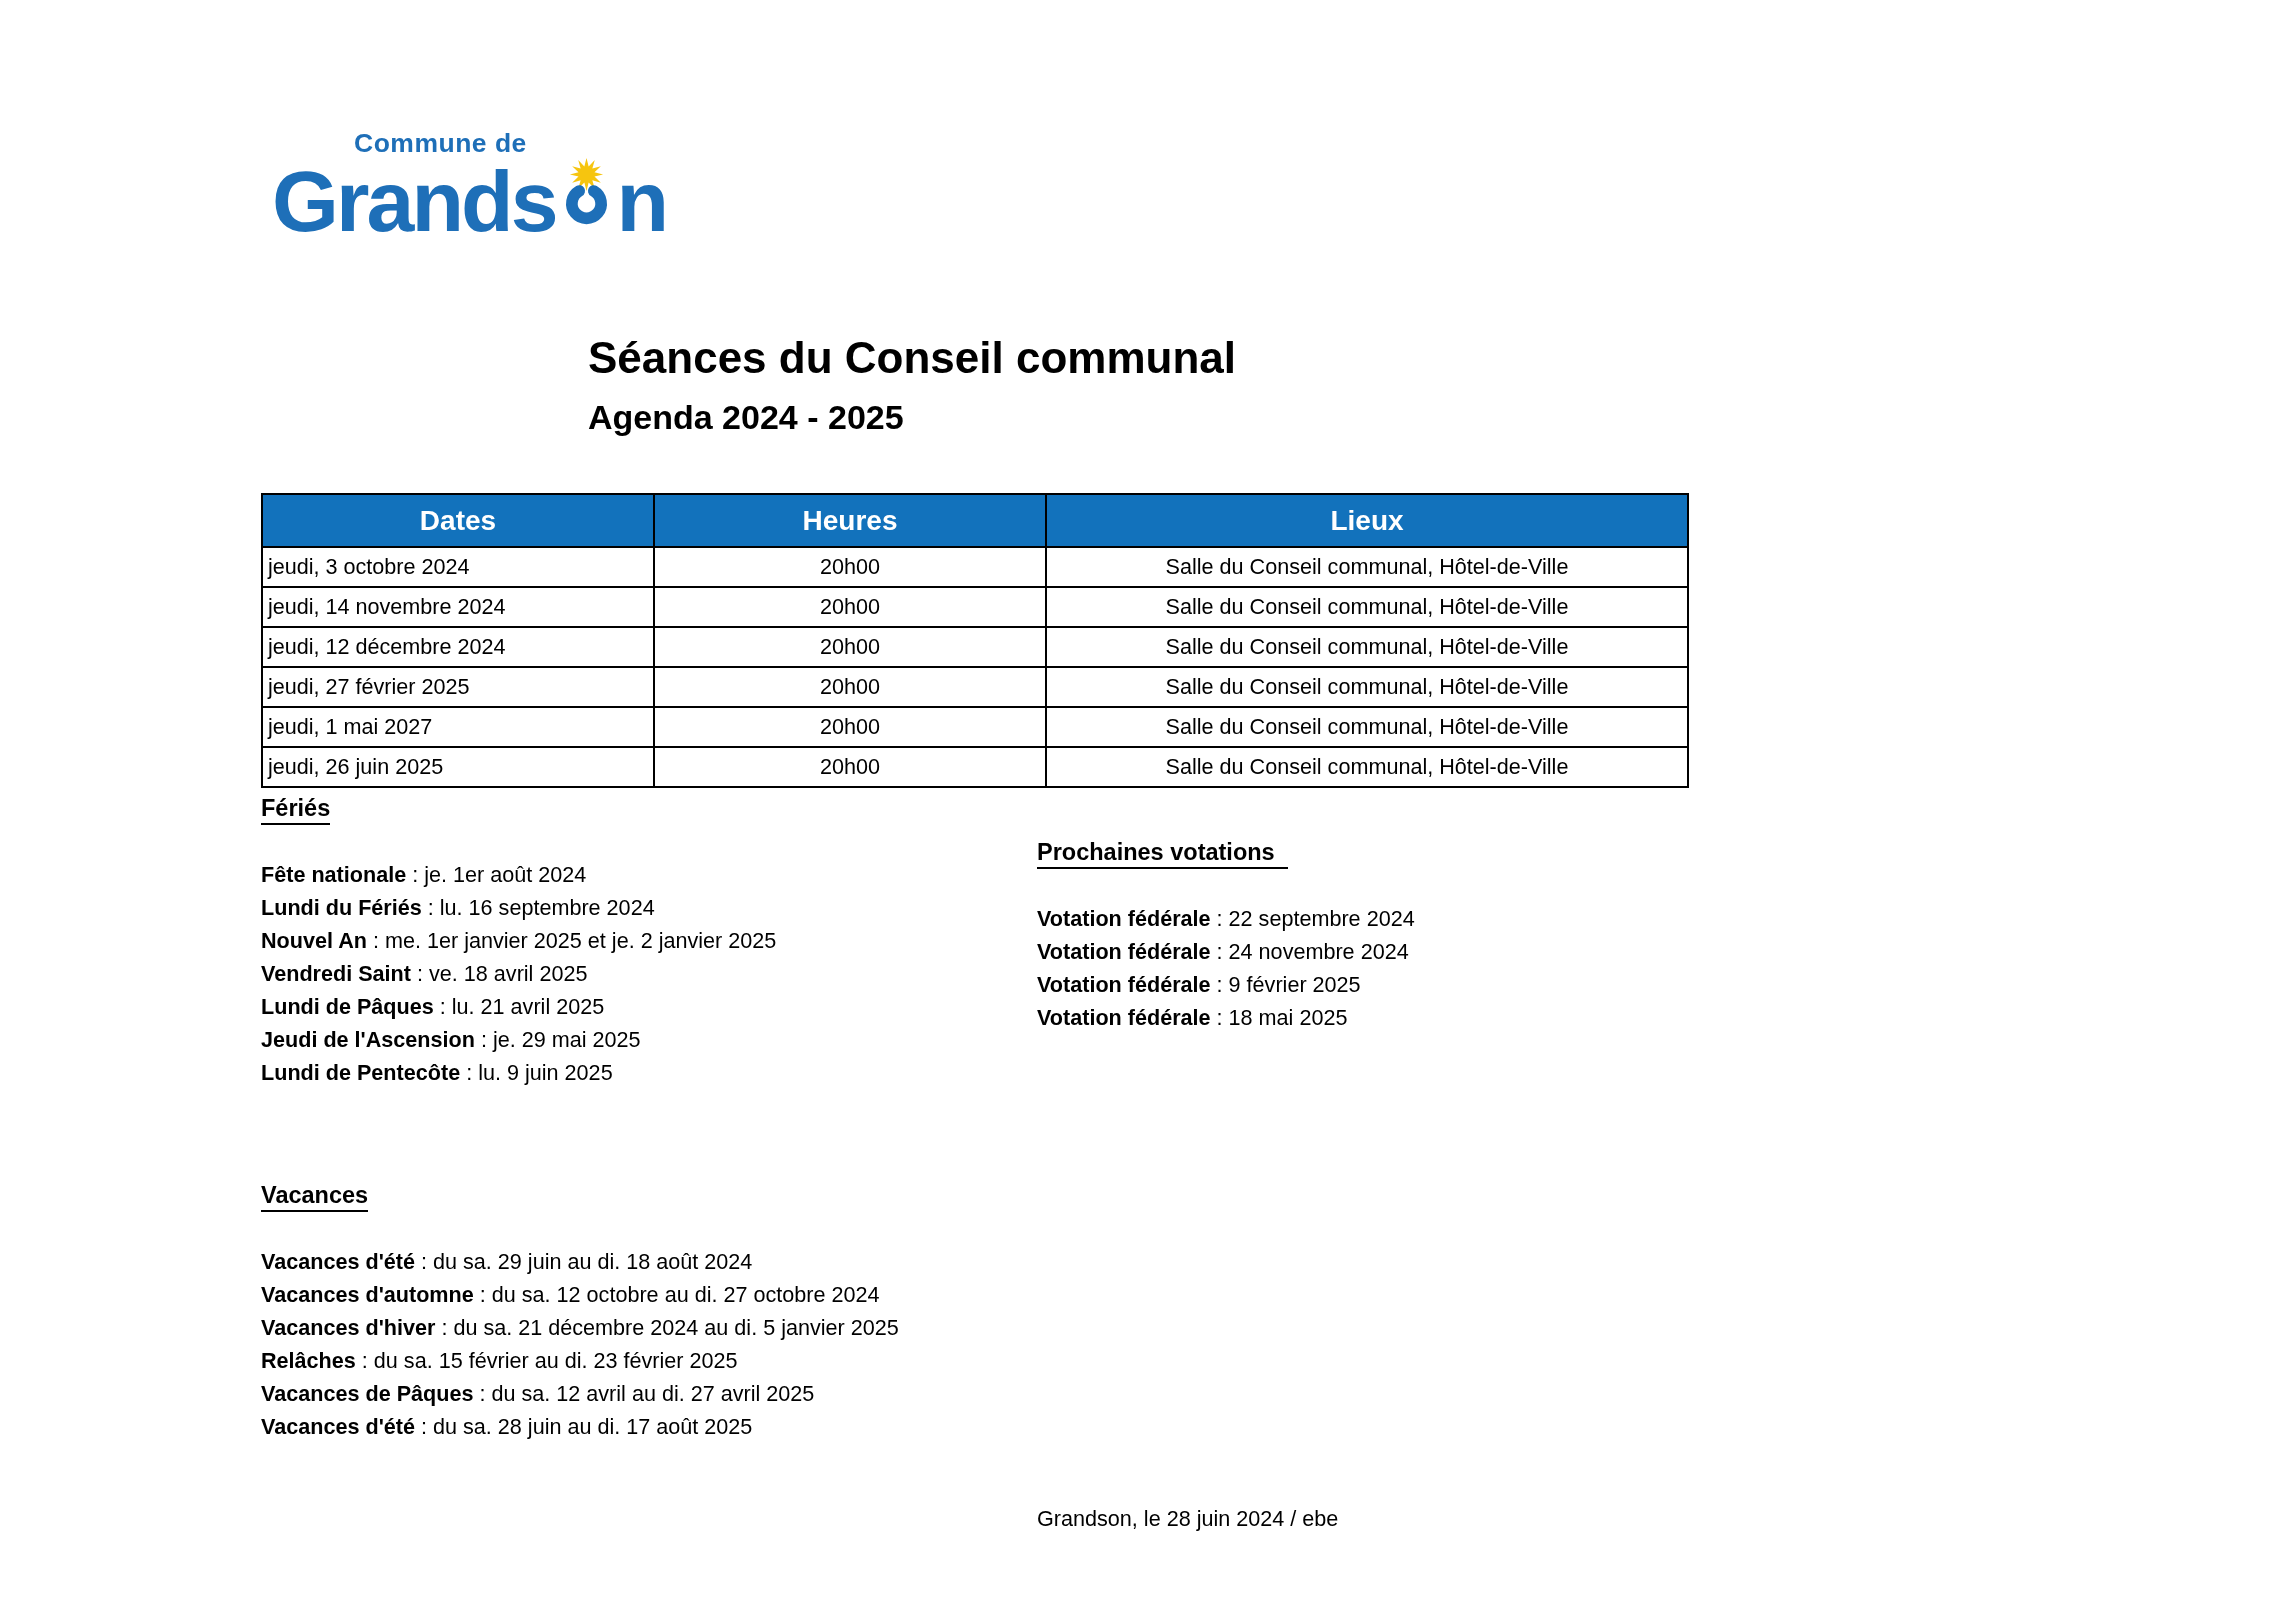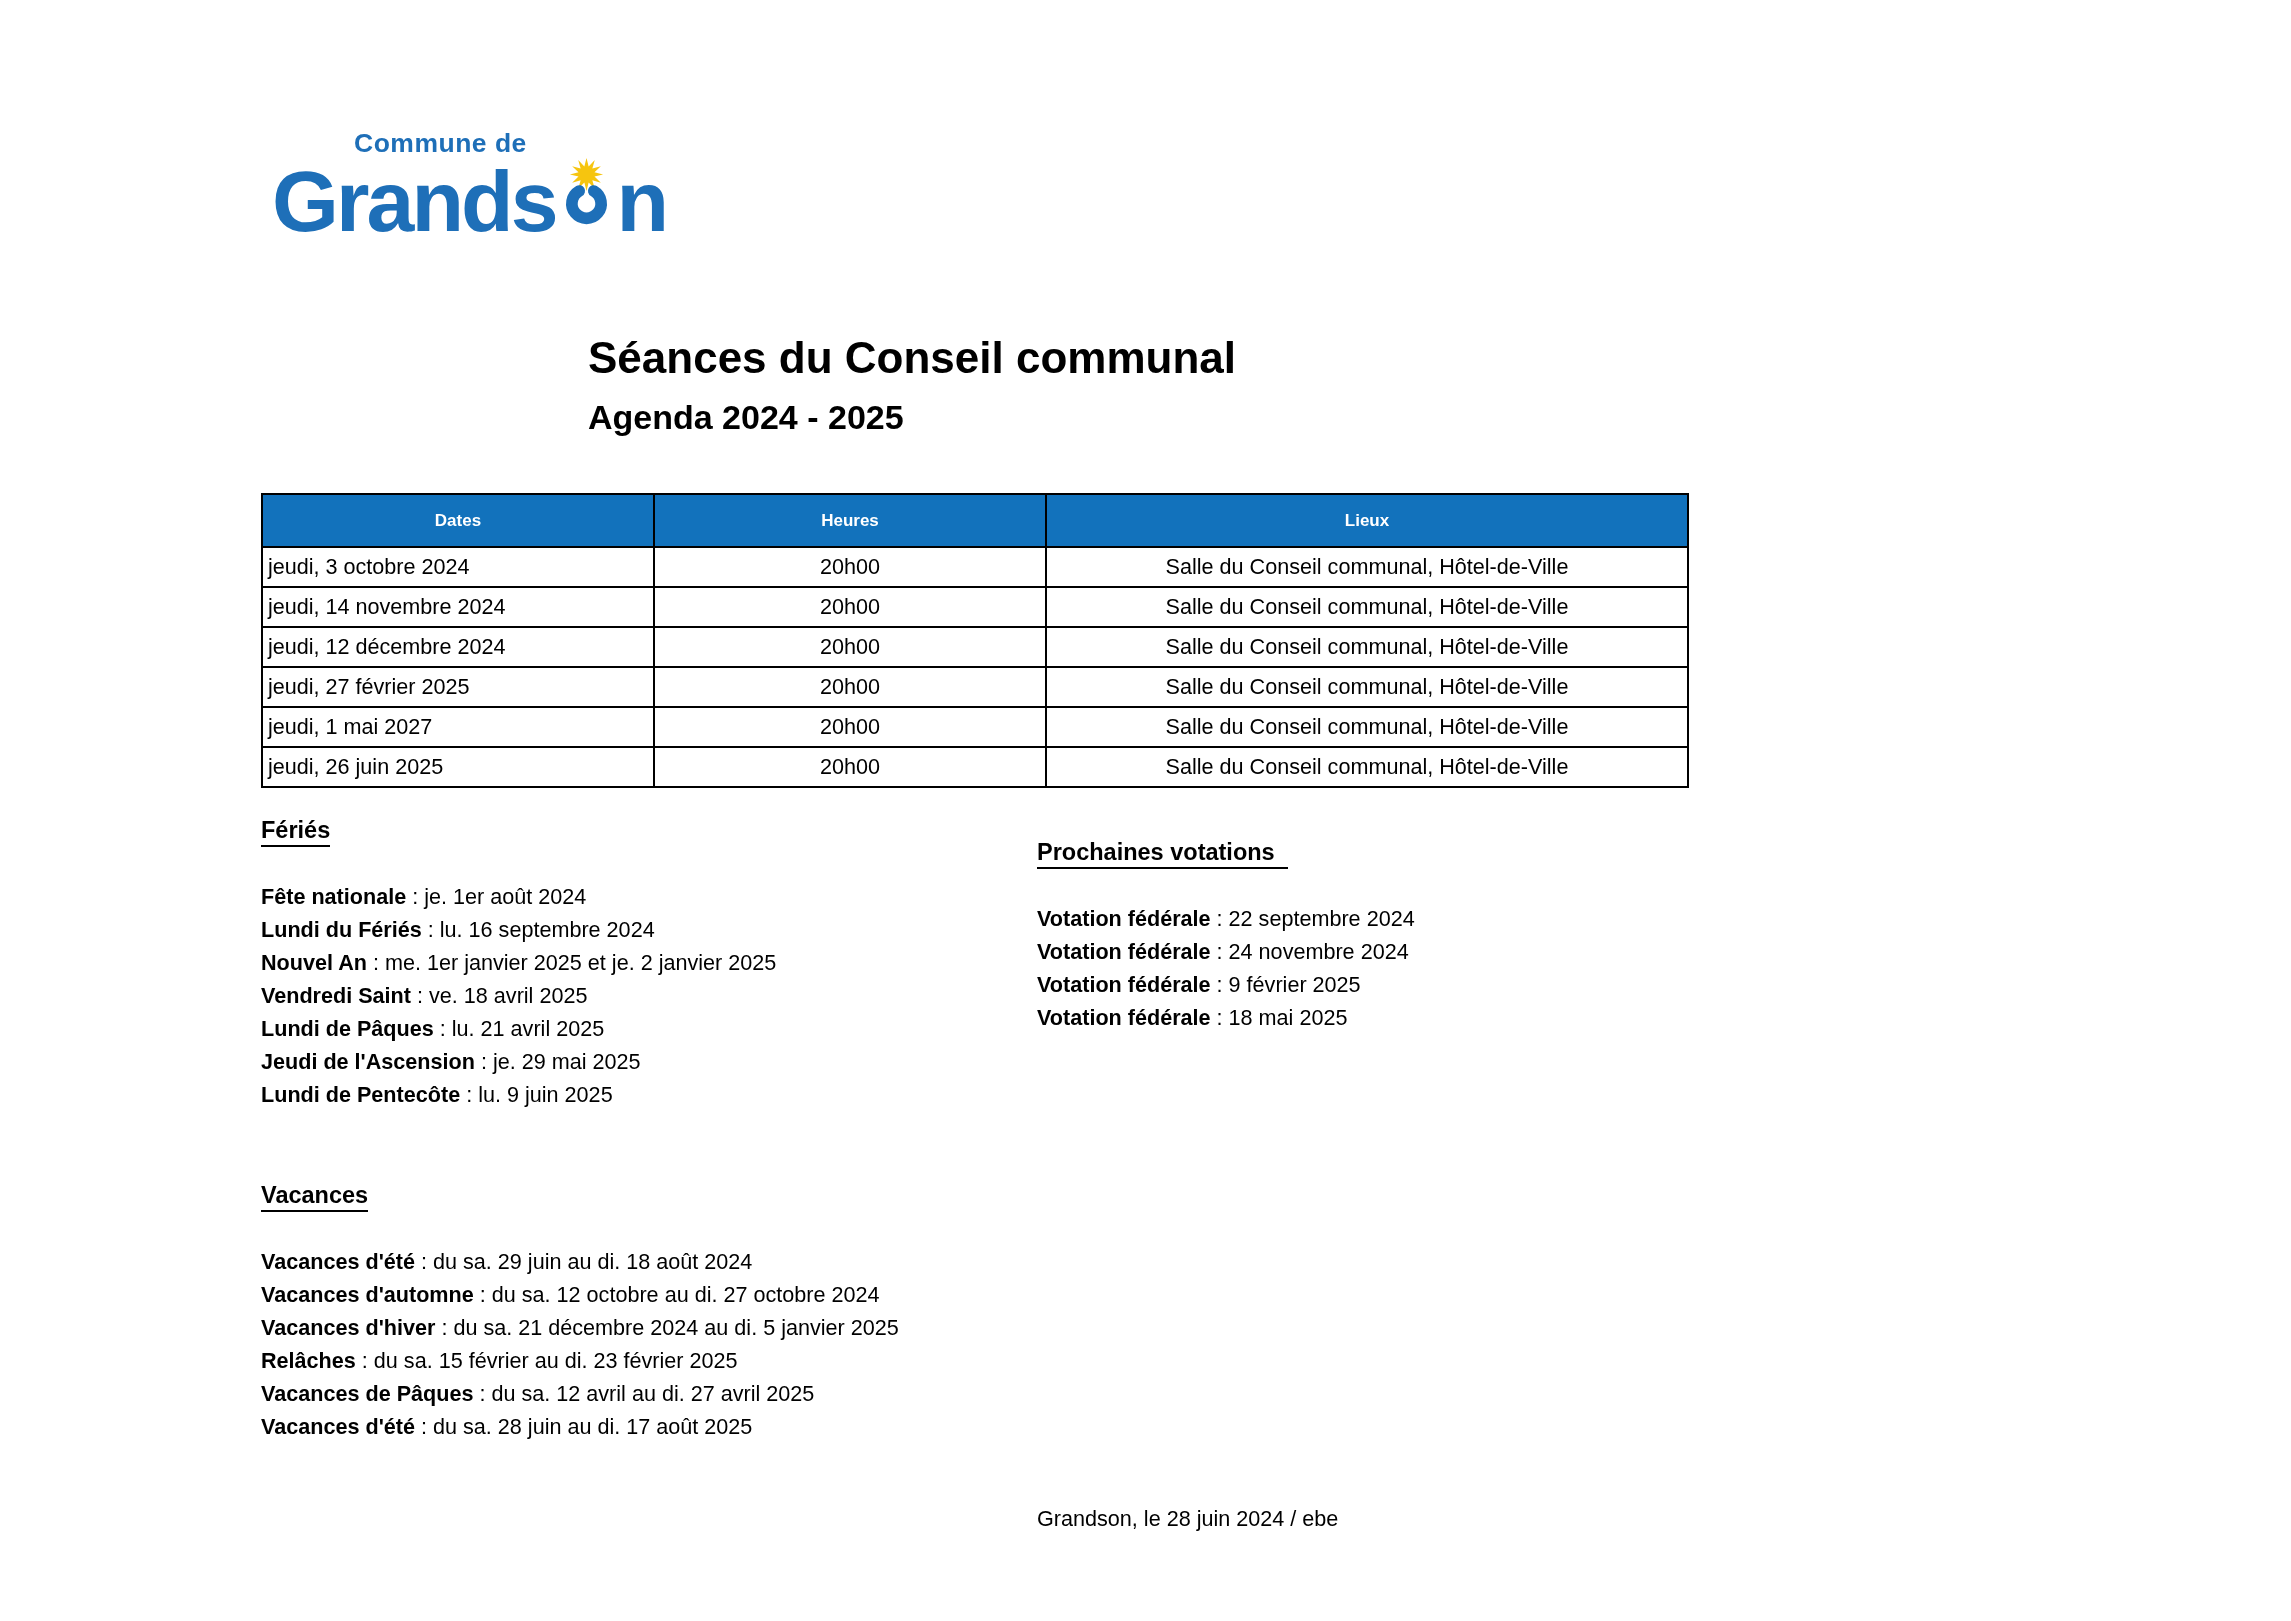--- a/index.html
+++ b/index.html
@@ -31,30 +31,30 @@
   .subtitle { font-size:34px; font-weight:bold; line-height:39px; margin-top:15.7px; }
 
   
   table.sessions {
     position:absolute; left:261px; top:493px; width:1426px;
     border-collapse:collapse; table-layout:fixed;
   }
   table.sessions th, table.sessions td { border:2.9px solid #000; overflow:hidden; }
   table.sessions thead th {
     background:var(--header_bg,#1272bc); color:var(--header_text,#fff);
-    font-size:17px; font-weight:bold; height:53px; text-align:center;
+    font-size:28px; font-weight:bold; height:53px; text-align:center;
   }
   table.sessions td { font-size:21.6px; height:40px; background:#fff;margin-top:20px; }
   td.c-date  { text-align:left; padding-left:4.9px; }
   td.c-time  { text-align:center; }
   td.c-place { text-align:center;border-radius:8px; }
 
   
   .section { position:absolute; }
-  .s-feries    { left:261px;  top:817px;  }
+  .s-feries    { left:261px;  top:795px;  }
   .s-votations { left:1037px; top:839px;  }
   .s-vacances  { left:261px;  top:1182px; }
   .section-heading { font-size:23.5px; font-weight:bold; line-height:27.4px; margin-bottom:33px; }
   .section-heading .hu { display:inline-block; border-bottom:2.9px solid #000; padding-bottom:1px; }
   .s-votations .section-heading .hu { padding-right:13.7px; }
   .list { font-size:21.6px; line-height:33px; white-space:nowrap; }
   .list b { font-weight:bold; }
 
   
   .footer { position:absolute; left:1037px; top:1506px; font-size:21.6px; line-height:25.5px; }

